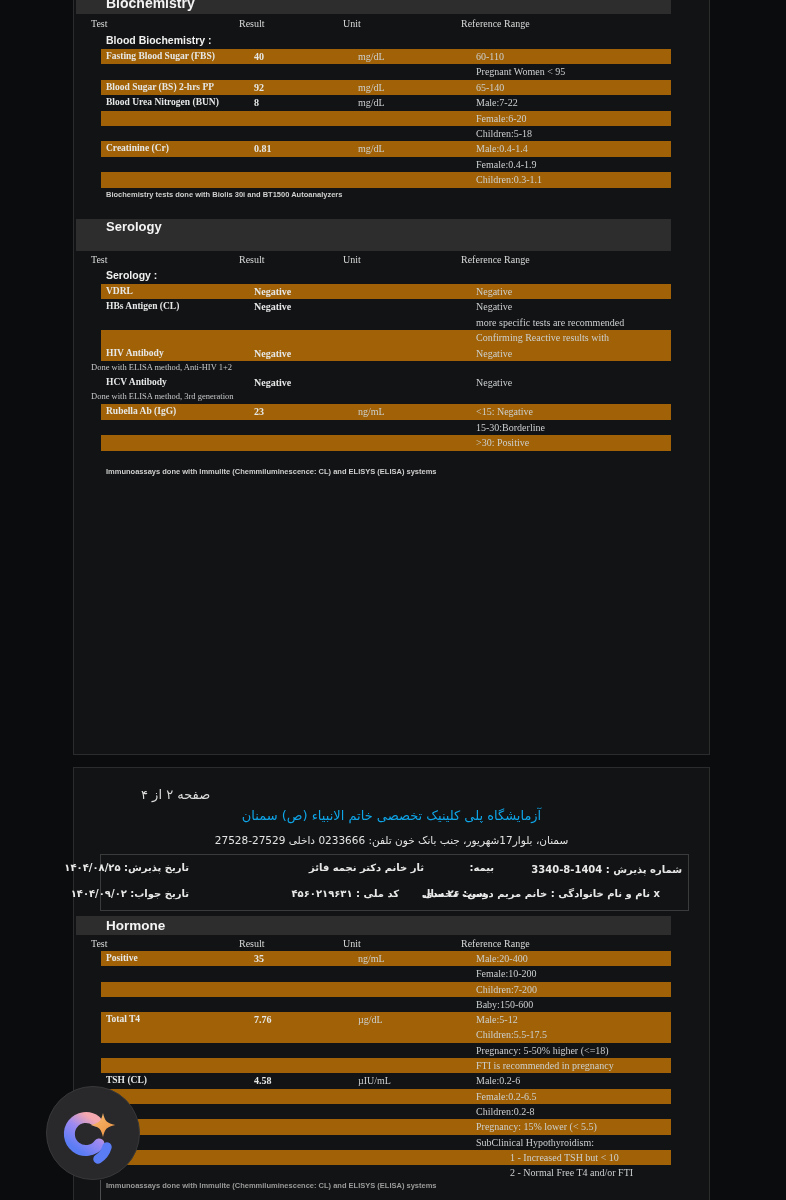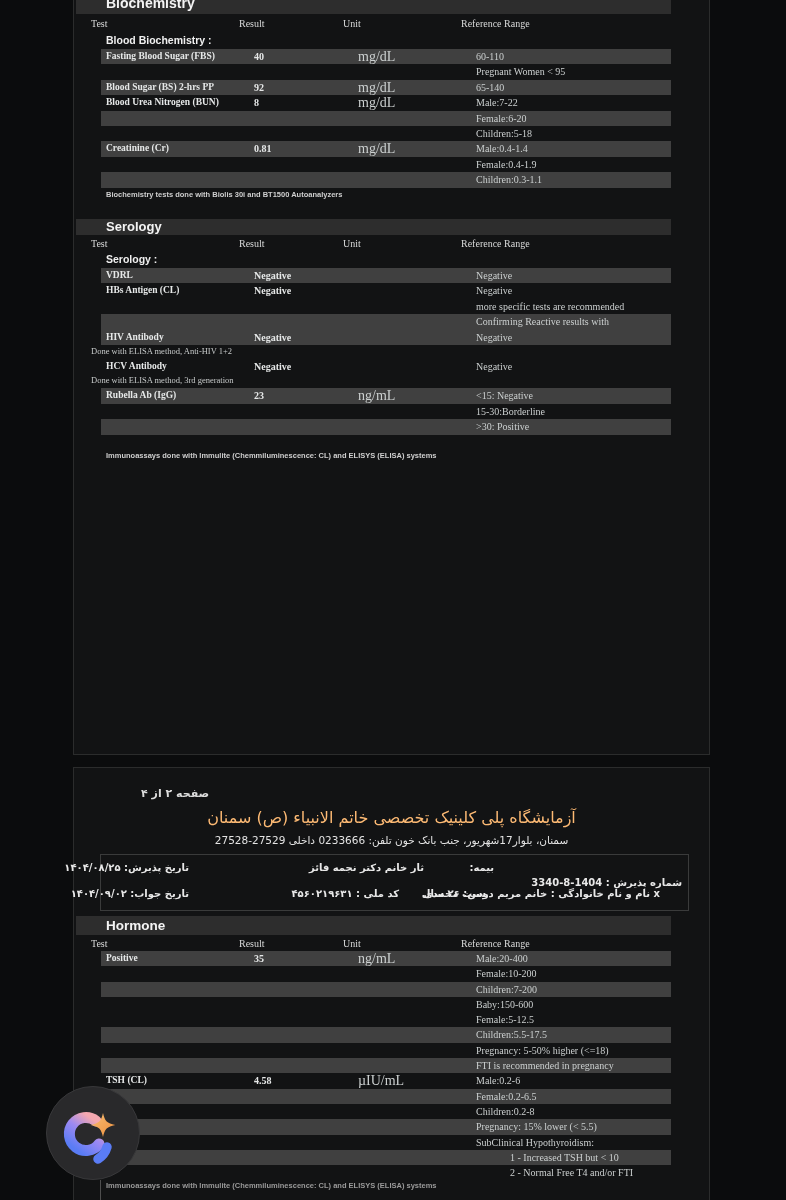--- a/index.html
+++ b/index.html
@@ -20,21 +20,21 @@
   #p1s1{top:226px;}
   #p2s0{top:148px;}
 
   .band{
     margin-left:2px;width:595px;box-sizing:border-box;
     background:#2d2d2d;color:#f4f4f4;
     font-family:"Liberation Sans","DejaVu Sans",sans-serif;font-weight:bold;
     padding-left:30px;
   }
   #p1s0 .band{height:19px;line-height:17px;font-size:14px;}
-  #p1s1 .band{height:16px;line-height:16px;font-size:13px;}
+  #p1s1 .band{height:32px;line-height:16px;font-size:13px;}
   #p2s0 .band{height:19px;line-height:19px;font-size:13.5px;}
 
   .colhead{display:flex;margin-left:12px;width:570px;color:#d9dada;font-size:10px;}
   #p1s0 .colhead{height:20px;padding-top:4px;box-sizing:border-box;}
   #p1s1 .colhead{height:17px;padding-top:3px;box-sizing:border-box;}
   #p2s0 .colhead{height:16px;padding-top:3px;box-sizing:border-box;}
   .hc{display:block;}
   .hc:nth-child(1){width:153px;padding-left:5px;box-sizing:border-box;}
   .hc:nth-child(2){width:104px;}
   .hc:nth-child(3){width:118px;}
@@ -42,52 +42,52 @@
 
   .group{
     margin-left:27px;padding-left:5px;color:#f0f0f0;
     font-family:"Liberation Sans","DejaVu Sans",sans-serif;font-weight:bold;font-size:10.5px;
   }
   #p1s0 .group{height:15px;line-height:13px;}
   #p1s1 .group{height:16px;line-height:14px;}
 
   .row{display:flex;margin-left:27px;width:570px;height:15.4px;line-height:15.2px;color:#ccd0d0;}
   #panel2 .row{height:15.3px;line-height:15.1px;}
-  .row.shaded{background:#404040;}
+  .row.shaded{background:#a16207;}
   .cell{display:block;overflow:hidden;white-space:nowrap;}
   .c-test{width:153px;padding-left:5px;box-sizing:border-box;font-weight:bold;font-size:9.5px;color:#e6e8e8;}
   .c-result{width:104px;font-weight:bold;font-size:10px;color:#e6e8e8;}
-  .c-unit{width:118px;font-size:14px;}
+  .c-unit{width:118px;font-size:10px;}
   .c-ref{flex:1;font-size:10px;}
   .c-ref.indent{padding-left:34px;}
 
   .note{
     margin-left:13px;padding-left:4px;height:14px;line-height:13px;
     font-size:8.5px;color:#c6c9c9;
   }
   .footnote{
     margin-left:27px;padding-left:5px;margin-top:2px;
     font-family:"Liberation Sans","DejaVu Sans",sans-serif;font-weight:bold;
     font-size:7.5px;color:#cfcfcf;
   }
   #p1s1 .footnote{margin-top:16px;}
   #p2s0 .footnote{margin-top:1px;color:#9a9a9a;}
 
   
   .fa{direction:rtl;font-family:"DejaVu Sans",sans-serif;color:#e8e8e8;}
-  #page-indicator{position:absolute;top:19px;left:67px;font-size:11px;font-weight:bold;color:#dcdcdc;}
-  #lab-title{position:absolute;top:40px;left:0;right:0;text-align:center;font-size:16px;color:#fdba74;}
+  #page-indicator{position:absolute;top:19px;left:67px;font-size:13px;font-weight:normal;color:#dcdcdc;}
+  #lab-title{position:absolute;top:40px;left:0;right:0;text-align:center;font-size:13px;color:#0ea5e9;}
   #lab-address{position:absolute;top:66px;left:0;right:0;text-align:center;font-size:10.5px;color:#e3e3e3;}
 
   #patient-box{
     position:absolute;left:26px;top:86px;width:589px;height:57px;
     border:1px solid #3a3b3b;box-sizing:border-box;
   }
   .pb-item{position:absolute;font-size:10px;font-weight:bold;white-space:nowrap;}
-  #pb-admno{top:22px;right:6px;}
+  #pb-admno{top:9px;right:6px;}
   #pb-ins{top:7px;right:194px;}
   #pb-doc{top:7px;right:264px;}
   #pb-admdate{top:7px;right:499px;}
   #pb-name{top:33px;right:28px;}
   #pb-age{top:33px;right:202px;}
   #pb-nid{top:33px;right:289px;}
   #pb-ansdate{top:33px;right:499px;}
 
   
   #logo-button{
@@ -275,25 +275,25 @@
         <span class="cell c-result"></span>
         <span class="cell c-unit"></span>
         <span class="cell c-ref">Children:7-200</span>
       </div>
       <div class="row">
         <span class="cell c-test"></span>
         <span class="cell c-result"></span>
         <span class="cell c-unit"></span>
         <span class="cell c-ref">Baby:150-600</span>
       </div>
-      <div class="row">
-        <span class="cell c-test"></span>
-        <span class="cell c-result"></span>
-        <span class="cell c-unit"></span>
-        <span class="cell c-ref">Female:5-12.5</span>
+      <div class="row shaded">
+        <span class="cell c-test">Total T4</span>
+        <span class="cell c-result">7.76</span>
+        <span class="cell c-unit">µg/dL</span>
+        <span class="cell c-ref">Male:5-12</span>
       </div>
       <div class="row shaded">
         <span class="cell c-test"></span>
         <span class="cell c-result"></span>
         <span class="cell c-unit"></span>
         <span class="cell c-ref">Children:5.5-17.5</span>
       </div>
       <div class="row">
         <span class="cell c-test"></span>
         <span class="cell c-result"></span>

